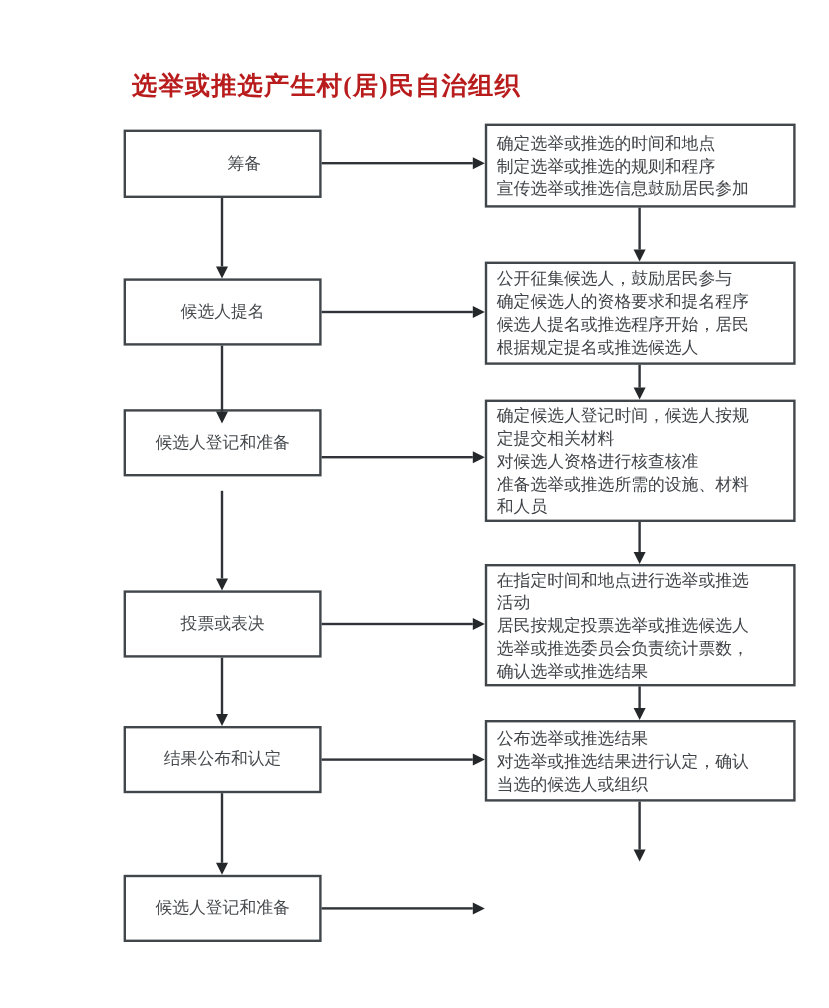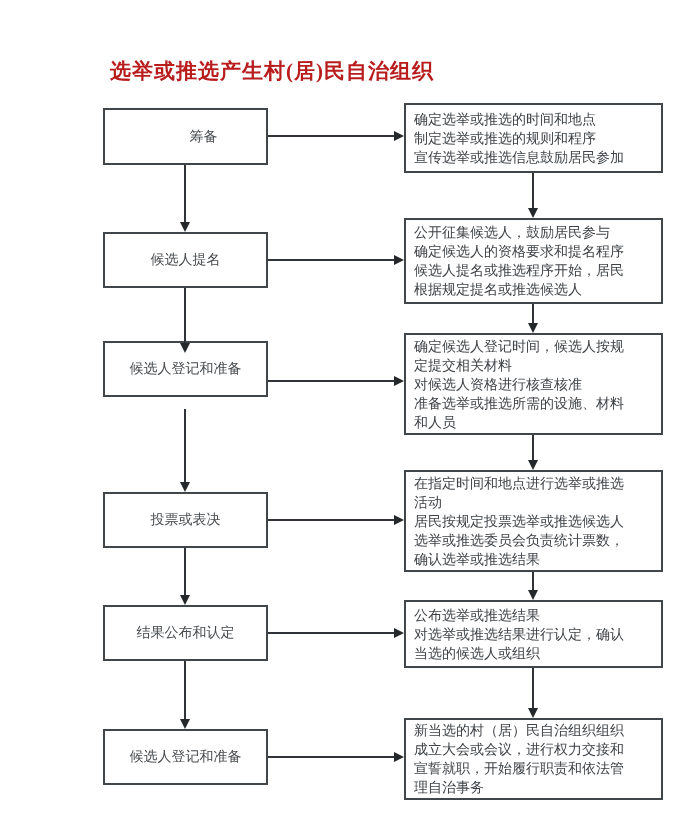--- a/index.html
+++ b/index.html
@@ -86,26 +86,20 @@
 活动
 居民按规定投票选举或推选候选人
 选举或推选委员会负责统计票数，
 确认选举或推选结果</span>
   </div>
   <div class="rbox rb5">
     <span class="det">公布选举或推选结果
 对选举或推选结果进行认定，确认
 当选的候选人或组织</span>
   </div>
-  <div class="rbox rb6">
-    <span class="det">新当选的村（居）民自治组织组织
-成立大会或会议，进行权力交接和
-宣誓就职，开始履行职责和依法管
-理自治事务</span>
-  </div>
 
   <div class="hline h1"></div>
   <div class="rhead rh1"></div>
   <div class="hline h2"></div>
   <div class="rhead rh2"></div>
   <div class="hline h3"></div>
   <div class="rhead rh3"></div>
   <div class="hline h4"></div>
   <div class="rhead rh4"></div>
   <div class="hline h5"></div>

